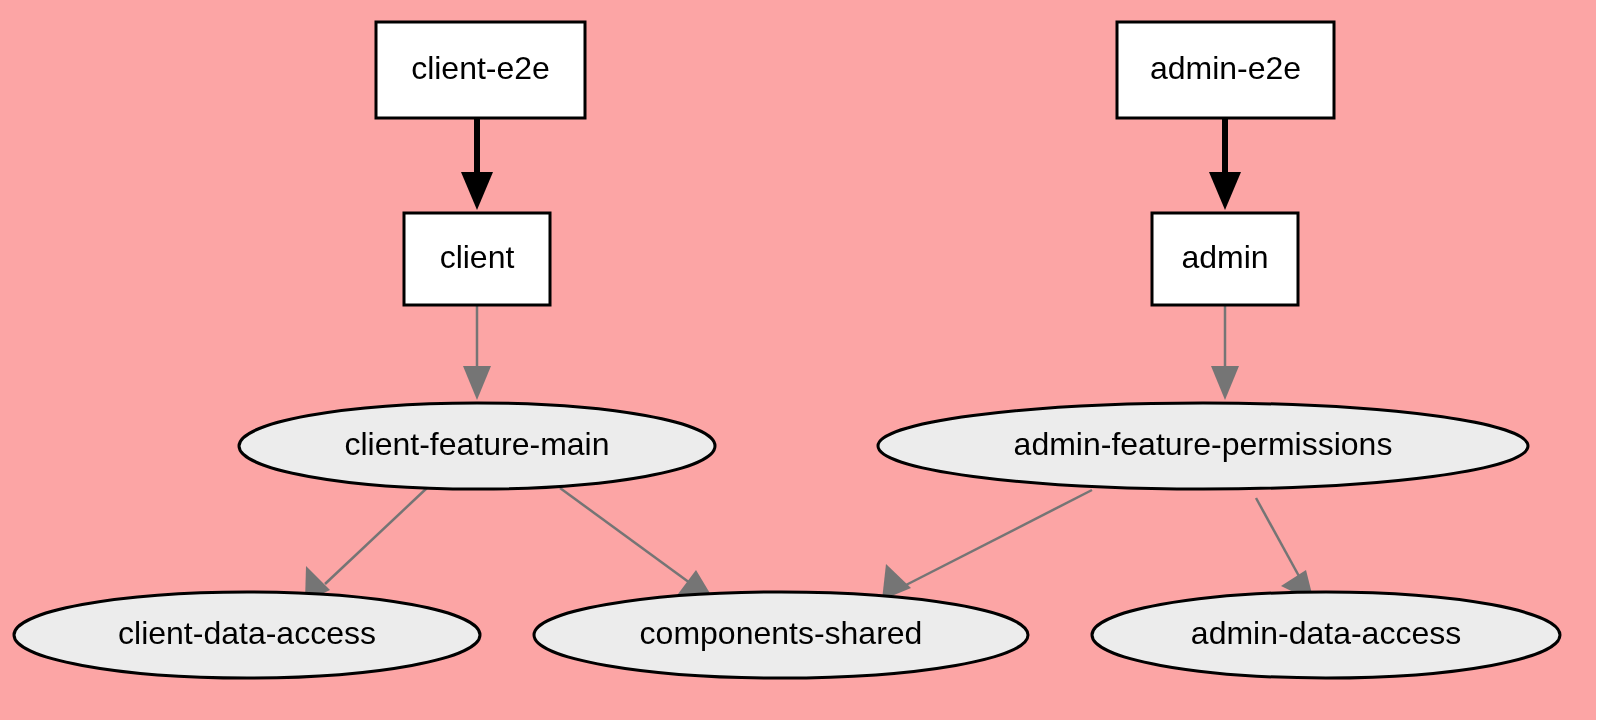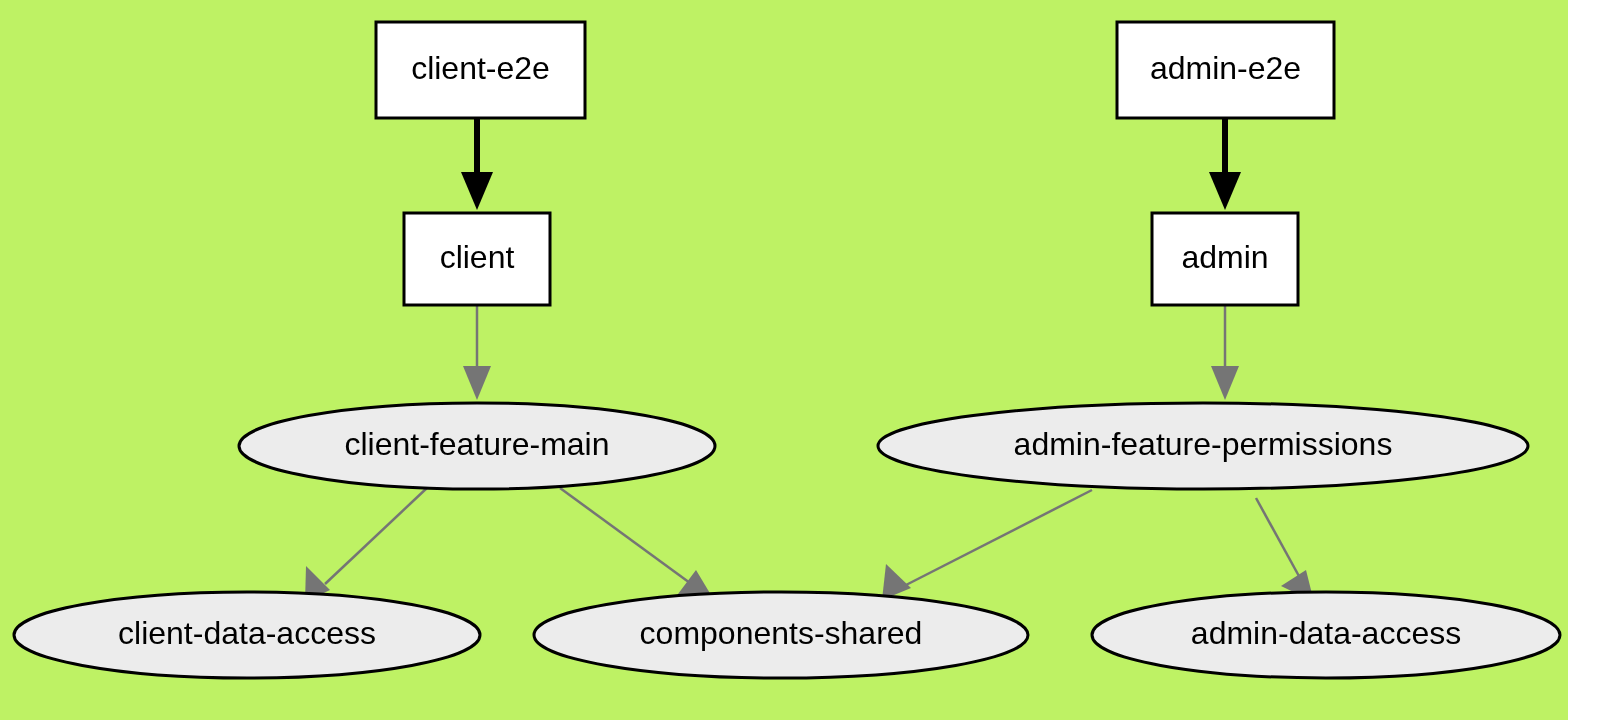--- a/index.html
+++ b/index.html
@@ -11,21 +11,22 @@
   body {
     width: 1600px;
     height: 720px;
     font-family: "Liberation Sans", sans-serif;
     overflow: hidden;
   }
   #graph-root {
     position: relative;
     width: 1568px;
     height: 720px;
-    background: #bef264;
+    background: #fca5a5;
+    padding-left: 28px;
   }
   #graph-svg {
     position: absolute;
     top: 0;
     left: 0;
     width: 1600px;
     height: 720px;
     display: block;
   }
   .node-label {

